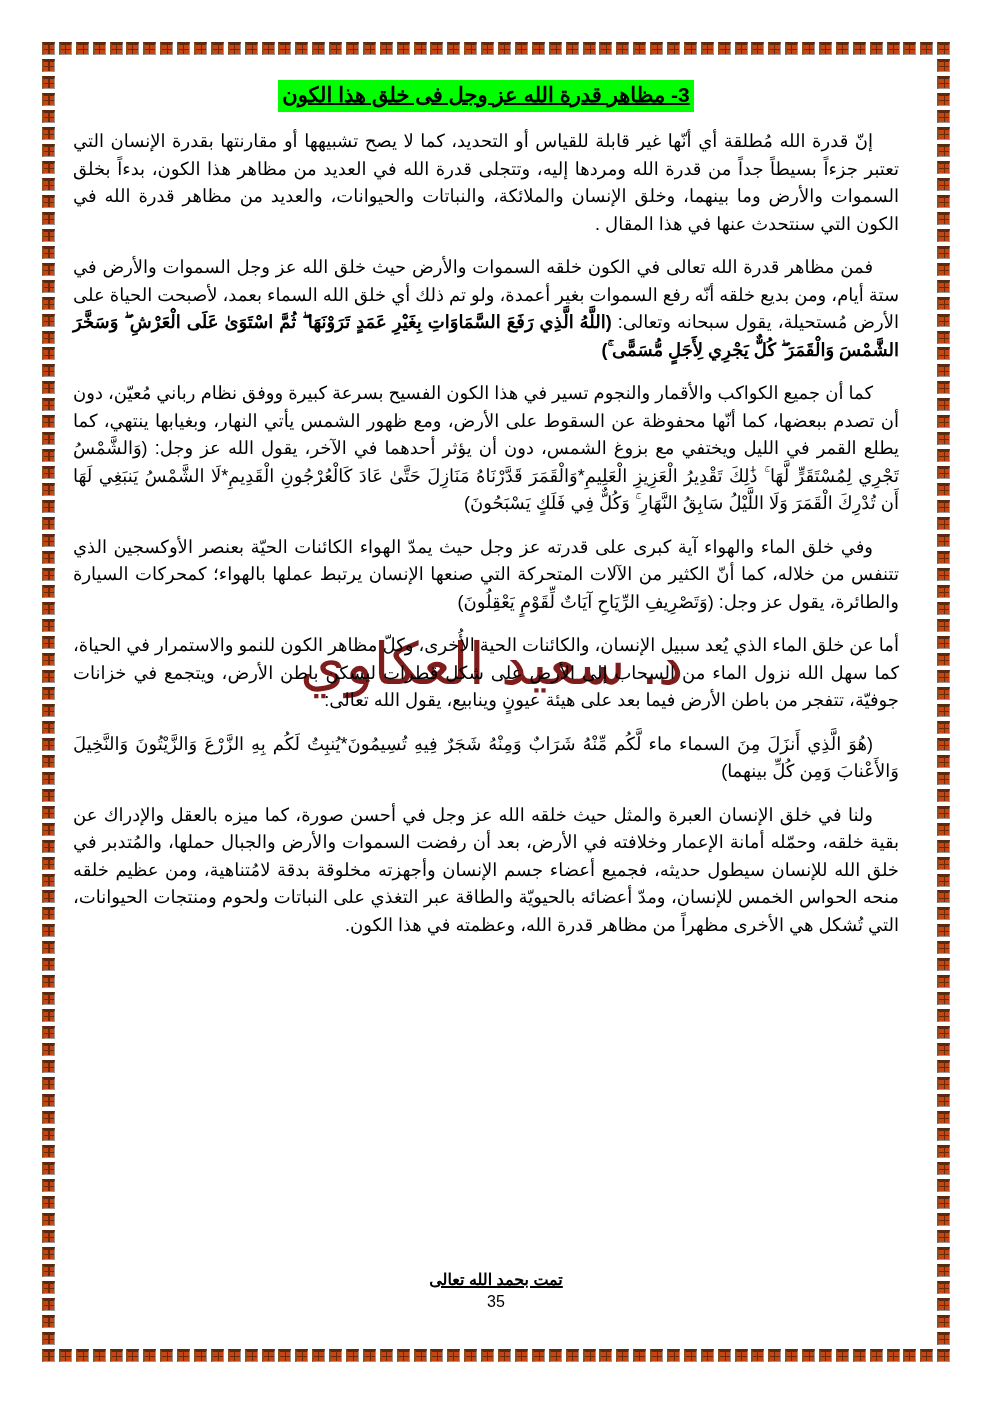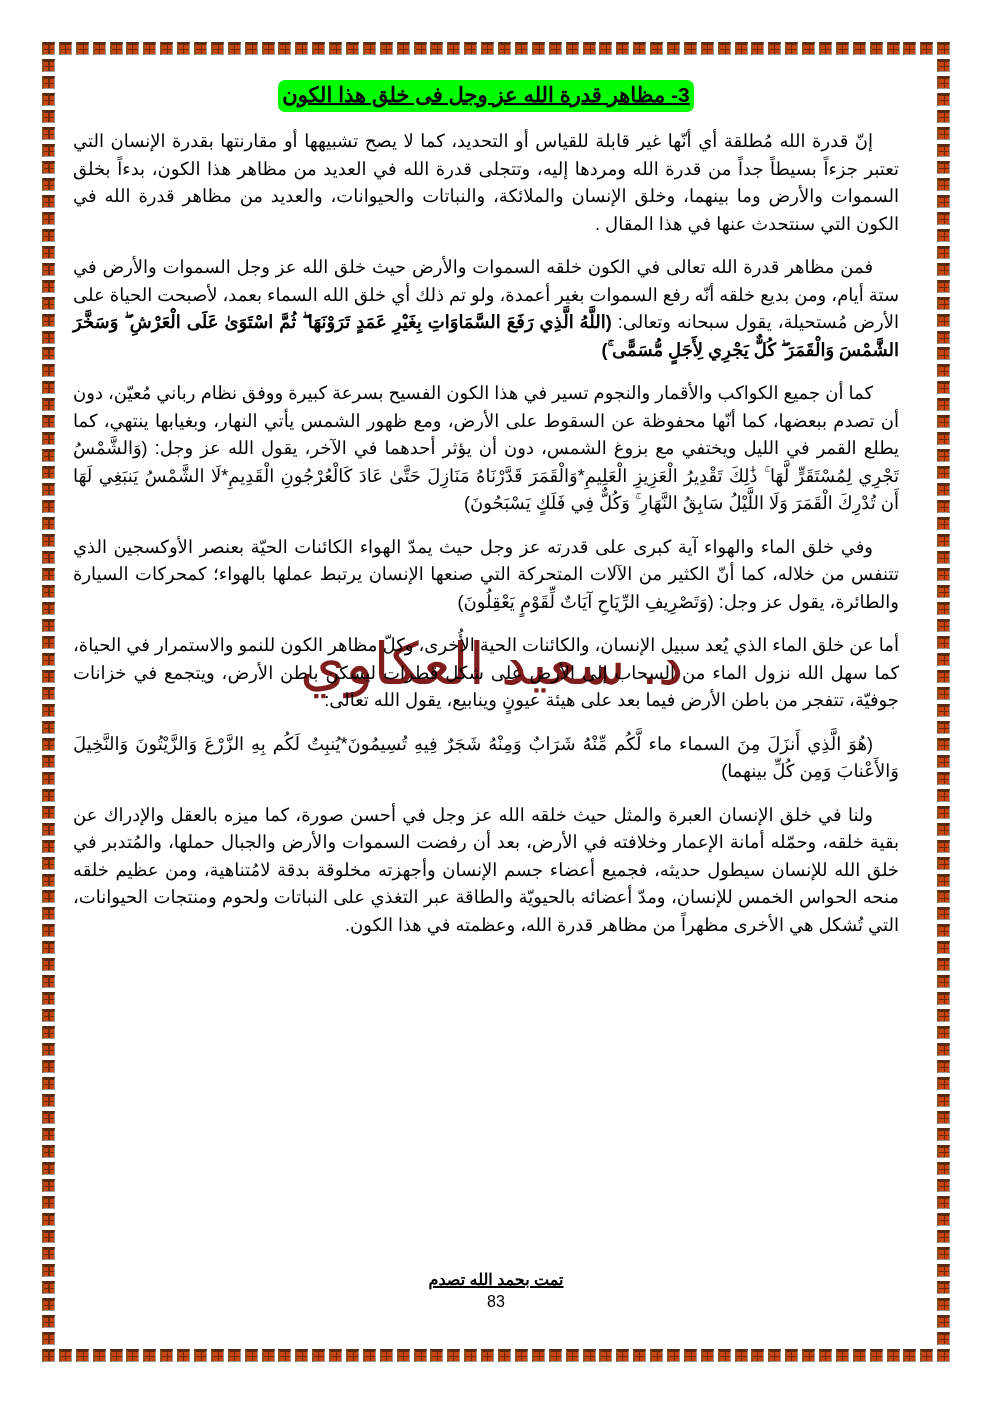--- a/index.html
+++ b/index.html
@@ -13,21 +13,21 @@
   .border.left { left:42px; }
   .border.right { left:937px; }
   .box { width:13px; height:13px; box-sizing:border-box; position:relative;
          background:linear-gradient(90deg,#c84410 0 45%,#6b2a08 45% 55%,#c84410 55% 100%);
          border:1px solid #9a9a9a; border-top:3px solid #5a2a10; border-left:2px solid #8a5020; }
   .box::after { content:""; position:absolute; left:0; right:0; top:45%; height:1px; background:#6b2a08; }
 
   .content { position:absolute; left:73px; top:80px; width:826px; direction:rtl; text-align:justify; }
   .title-wrap { text-align:center; margin:0 0 10px 0; }
   .title { display:inline-block; background:#00ff00; font-weight:bold; font-size:21px;
-           text-decoration:underline; text-decoration-thickness:2px; padding:2px 4px 4px 4px; line-height:26px;border-radius:7px; }
+           text-decoration:underline; text-decoration-thickness:2px; padding:2px 4px 4px 4px; line-height:26px; }
   p { margin:16px 0 11px 0; font-size:18px; line-height:27.5px; }
   p.indent { text-indent:26px; }
   .verse-bold { font-weight:bold; }
   .watermark { position:absolute; left:300px; top:630px; font-size:58px; color:#7f1d1d;
                direction:rtl; z-index:0; white-space:nowrap; }
   .content { z-index:1; }
   .footer { position:absolute; left:0; width:992px; top:1270px; text-align:center; direction:rtl; }
   .closing { font-weight:bold; font-size:16px; text-decoration:underline; text-decoration-thickness:2px; }
   .pagenum { font-size:16px; margin-top:4px; direction:ltr; }
 </style>
@@ -320,15 +320,15 @@
   <p class="indent"><span>وفي خلق الماء والهواء آية كبرى على قدرته عز وجل  حيث يمدّ الهواء الكائنات الحيّة بعنصر الأوكسجين الذي تتنفس من خلاله، كما أنّ الكثير من الآلات المتحركة التي صنعها الإنسان يرتبط عملها بالهواء؛ كمحركات السيارة والطائرة، يقول عز وجل: (وَتَصْرِيفِ الرِّيَاحِ آيَاتٌ لِّقَوْمٍ يَعْقِلُونَ)</span></p>
 
   <p><span>أما عن خلق الماء الذي يُعد سبيل الإنسان، والكائنات الحية الأُخرى، وكلّ مظاهر الكون للنمو والاستمرار في الحياة، كما سهل الله نزول الماء من السحاب إلى الأرض على شكل قطرات ليسكن باطن الأرض، ويتجمع في خزانات جوفيّة، تتفجر من باطن الأرض فيما بعد على هيئة عيونٍ وينابيع، يقول الله تعالى:</span></p>
 
   <p class="indent"><span>(هُوَ الَّذِي أَنزَلَ مِنَ السماء ماء لَّكُم مِّنْهُ شَرَابٌ وَمِنْهُ شَجَرٌ فِيهِ تُسِيمُونَ*يُنبِتُ لَكُم بِهِ الزَّرْعَ وَالزَّيْتُونَ وَالنَّخِيلَ وَالأَعْنابَ وَمِن كُلِّ بينهما)</span></p>
 
   <p class="indent"><span>ولنا في خلق الإنسان العبرة والمثل حيث خلقه الله  عز وجل  في أحسن صورة، كما ميزه بالعقل والإدراك عن بقية خلقه، وحمّله أمانة الإعمار وخلافته في الأرض، بعد أن رفضت السموات والأرض والجبال حملها، والمُتدبر في خلق الله للإنسان سيطول حديثه، فجميع أعضاء جسم الإنسان وأجهزته مخلوقة بدقة لامُتناهية، ومن عظيم خلقه منحه الحواس الخمس للإنسان، ومدّ أعضائه بالحيويّة والطاقة عبر التغذي على النباتات ولحوم ومنتجات الحيوانات، التي تُشكل هي الأخرى مظهراً من مظاهر قدرة الله، وعظمته في هذا الكون.</span></p>
 </div>
 
 <div class="footer">
-  <div class="closing">تمت بحمد الله تصدم</div>
-  <div class="pagenum">83</div>
+  <div class="closing">تمت بحمد الله تعالى</div>
+  <div class="pagenum">35</div>
 </div>
 
 </body></html>

